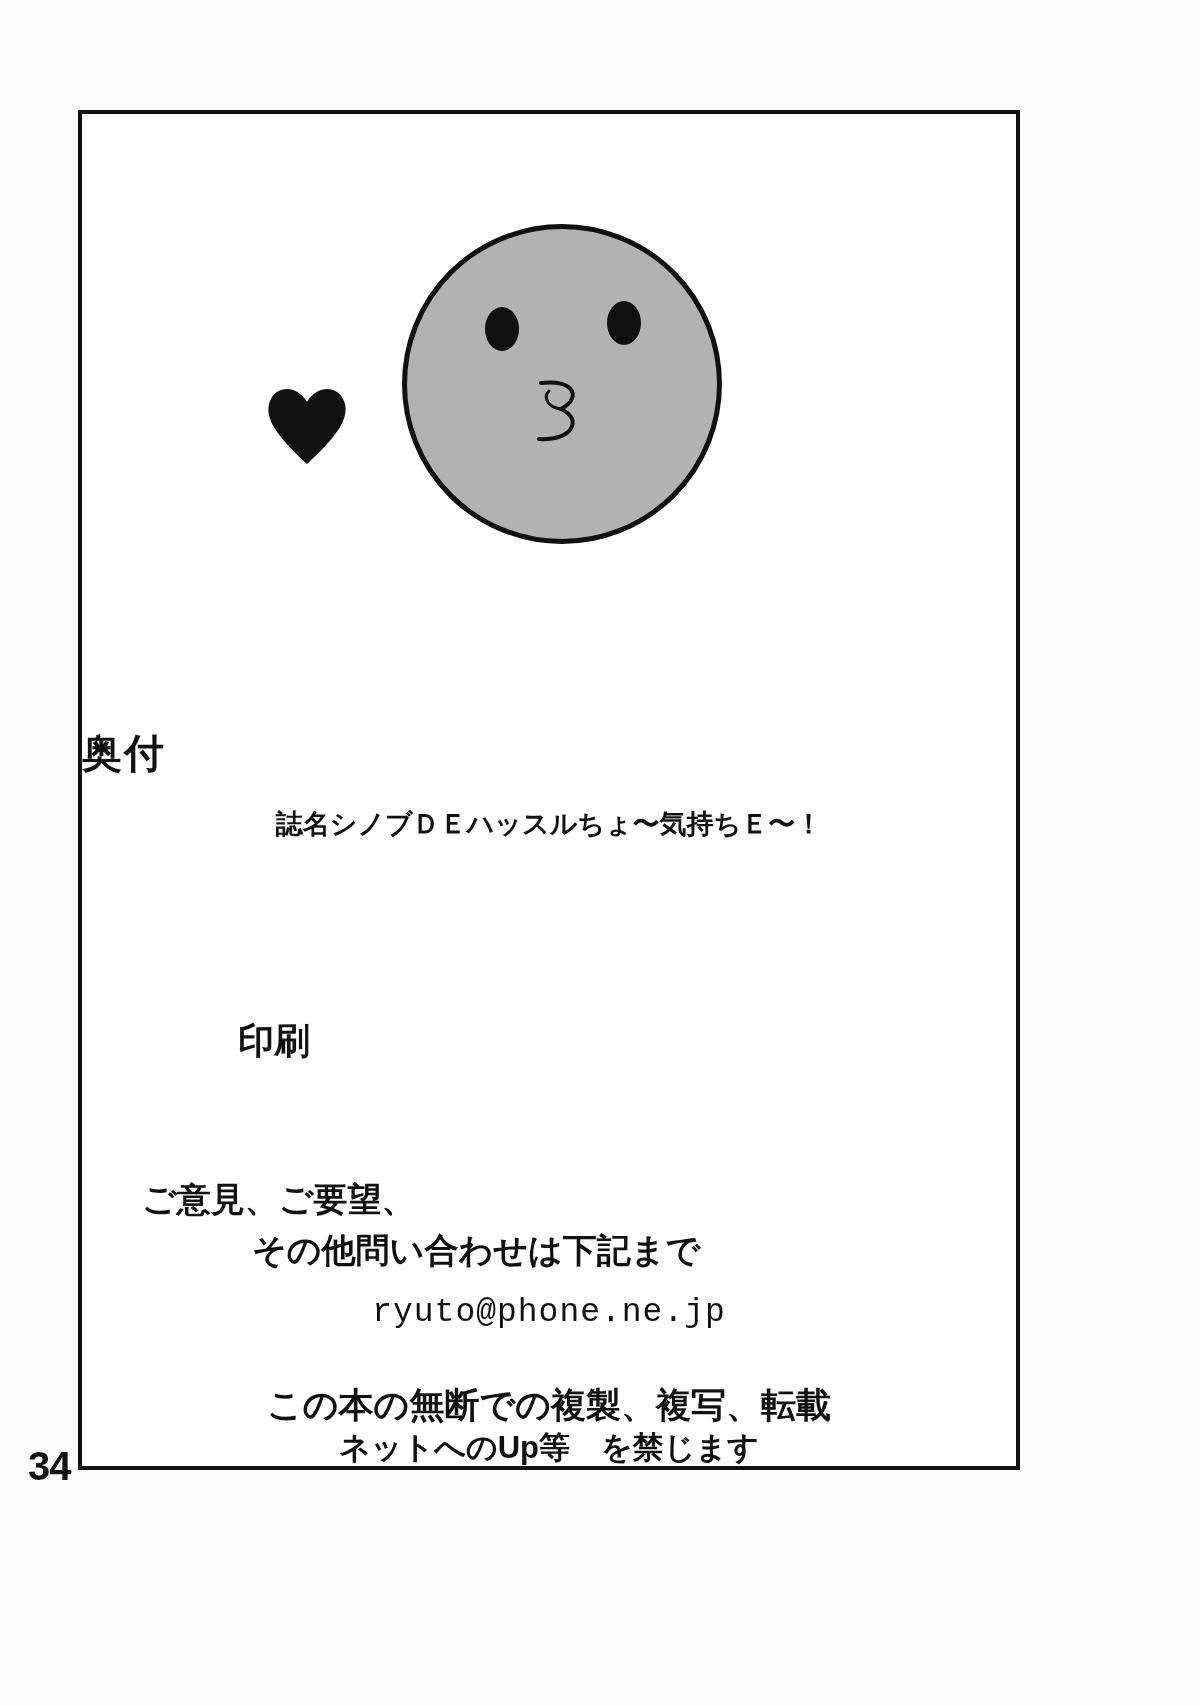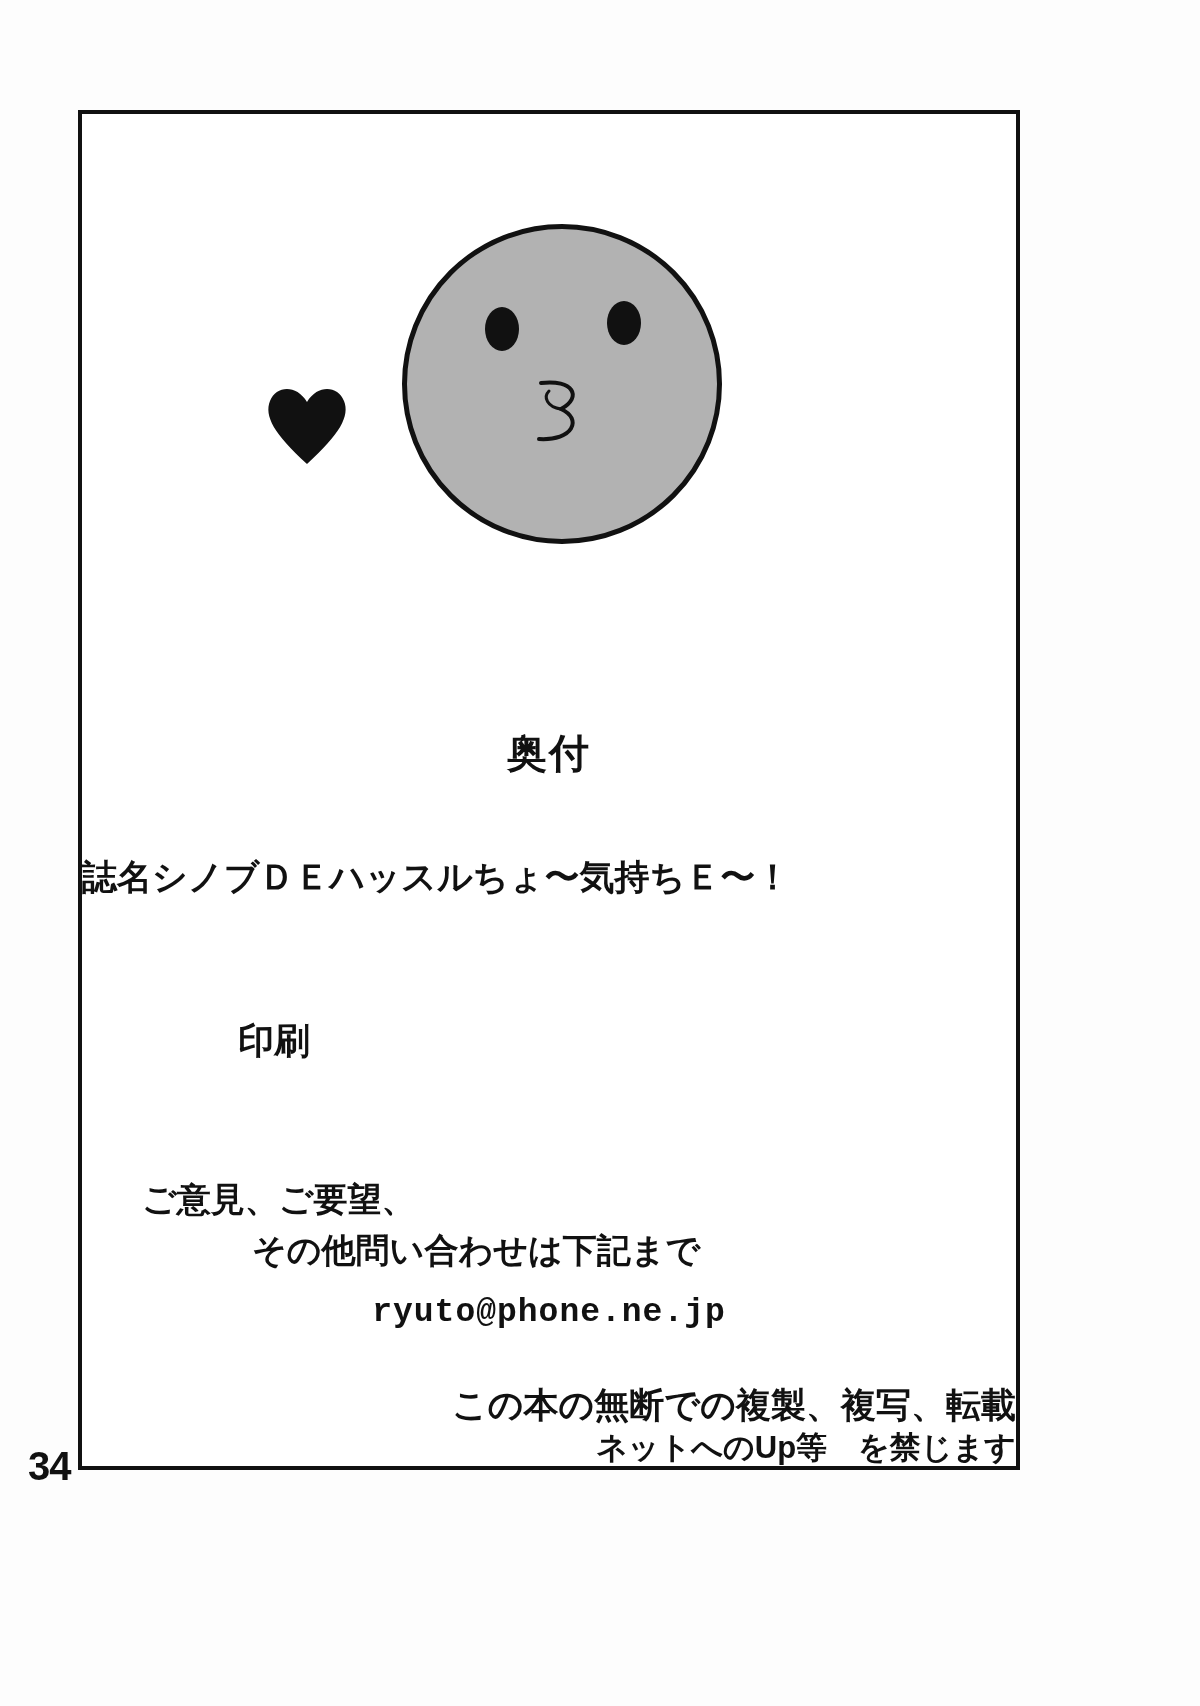--- a/index.html
+++ b/index.html
@@ -93,31 +93,31 @@
   }
   .heart svg { display: block; }
 
   
   .txt { color: #111; }
 
   .okuzuke {
     position: absolute;
     top: 612px;
     width: 100%;
+    font-size: 40px;
+    font-weight: bold;
+    letter-spacing: 2px;
+  }
+
+  .title {
+    position: absolute;
+    top: 692px;
+    width: 100%;
     text-align: center;
-    font-size: 40px;
-    font-weight: bold;
-    letter-spacing: 2px;
-  }
-
-  .title {
-    position: absolute;
-    top: 740px;
-    width: 100%;
-    font-size: 35px;
+    font-size: 27px;
     font-weight: bold;
     letter-spacing: 0px;
   }
 
   .info {
     position: absolute;
     left: 96px;
     top: 834px;
     font-size: 36px;
     line-height: 1.72;
@@ -137,28 +137,27 @@
   .contact .line2 { padding-left: 110px; }
 
   .mail {
     position: absolute;
     top: 1180px;
     width: 100%;
     text-align: center;
     font-family: "Liberation Mono", monospace;
     font-size: 33px;
     letter-spacing: 1px;
-    font-weight: bold;
   }
 
   .notice {
     position: absolute;
     top: 1268px;
     width: 100%;
-    text-align: right;
+    text-align: center;
     font-size: 35px;
     font-weight: bold;
     line-height: 1.32;
   }
   .notice .l2 { font-size: 31px; }
 </style>
 </head>
 <body>
 
 <div class="scan"></div>

